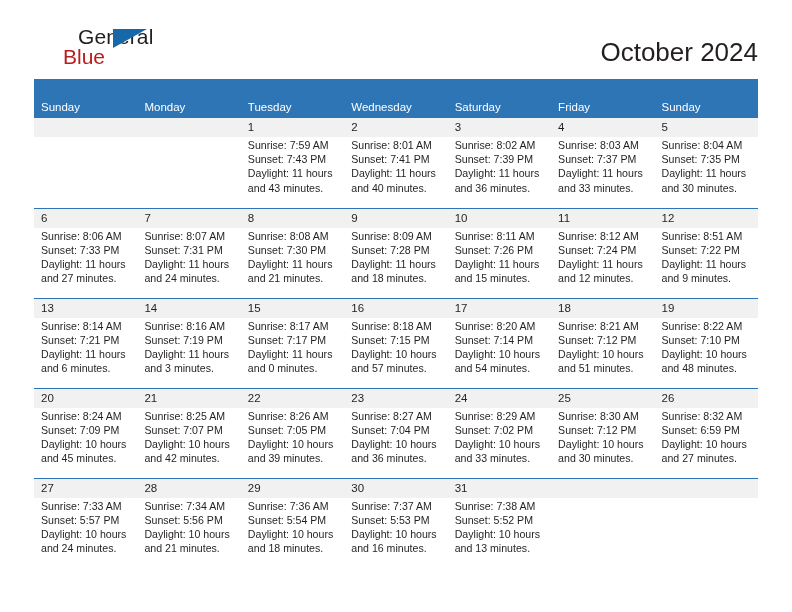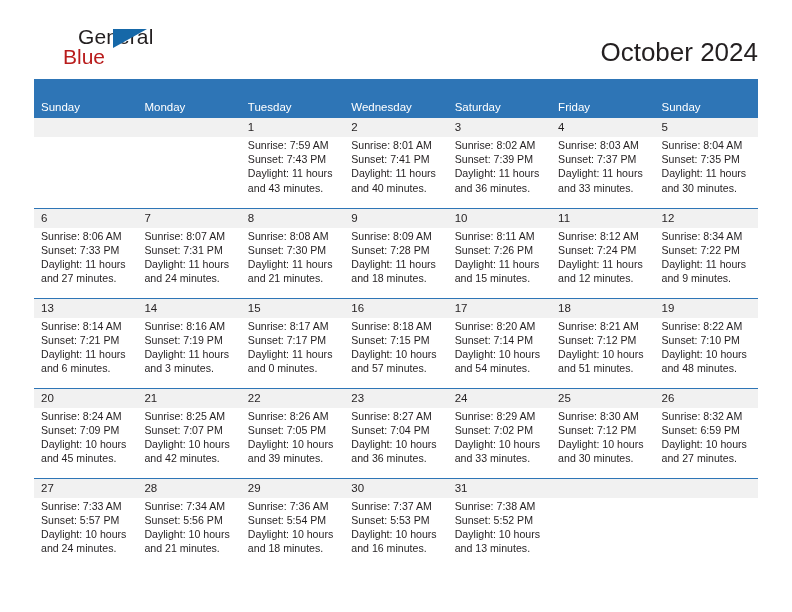--- a/index.html
+++ b/index.html
@@ -272,21 +272,21 @@
             <div class="lines">
               <div>Sunrise: 8:12 AM</div>
               <div>Sunset: 7:24 PM</div>
               <div>Daylight: 11 hours</div>
               <div>and 12 minutes.</div>
             </div>
           </td>
           <td>
             <div class="daynum">12</div>
             <div class="lines">
-              <div>Sunrise: 8:34 AM</div>
+              <div>Sunrise: 8:51 AM</div>
               <div>Sunset: 7:22 PM</div>
               <div>Daylight: 11 hours</div>
               <div>and 9 minutes.</div>
             </div>
           </td>
         </tr>
         <tr class="week">
           <td>
             <div class="daynum">13</div>
             <div class="lines">

